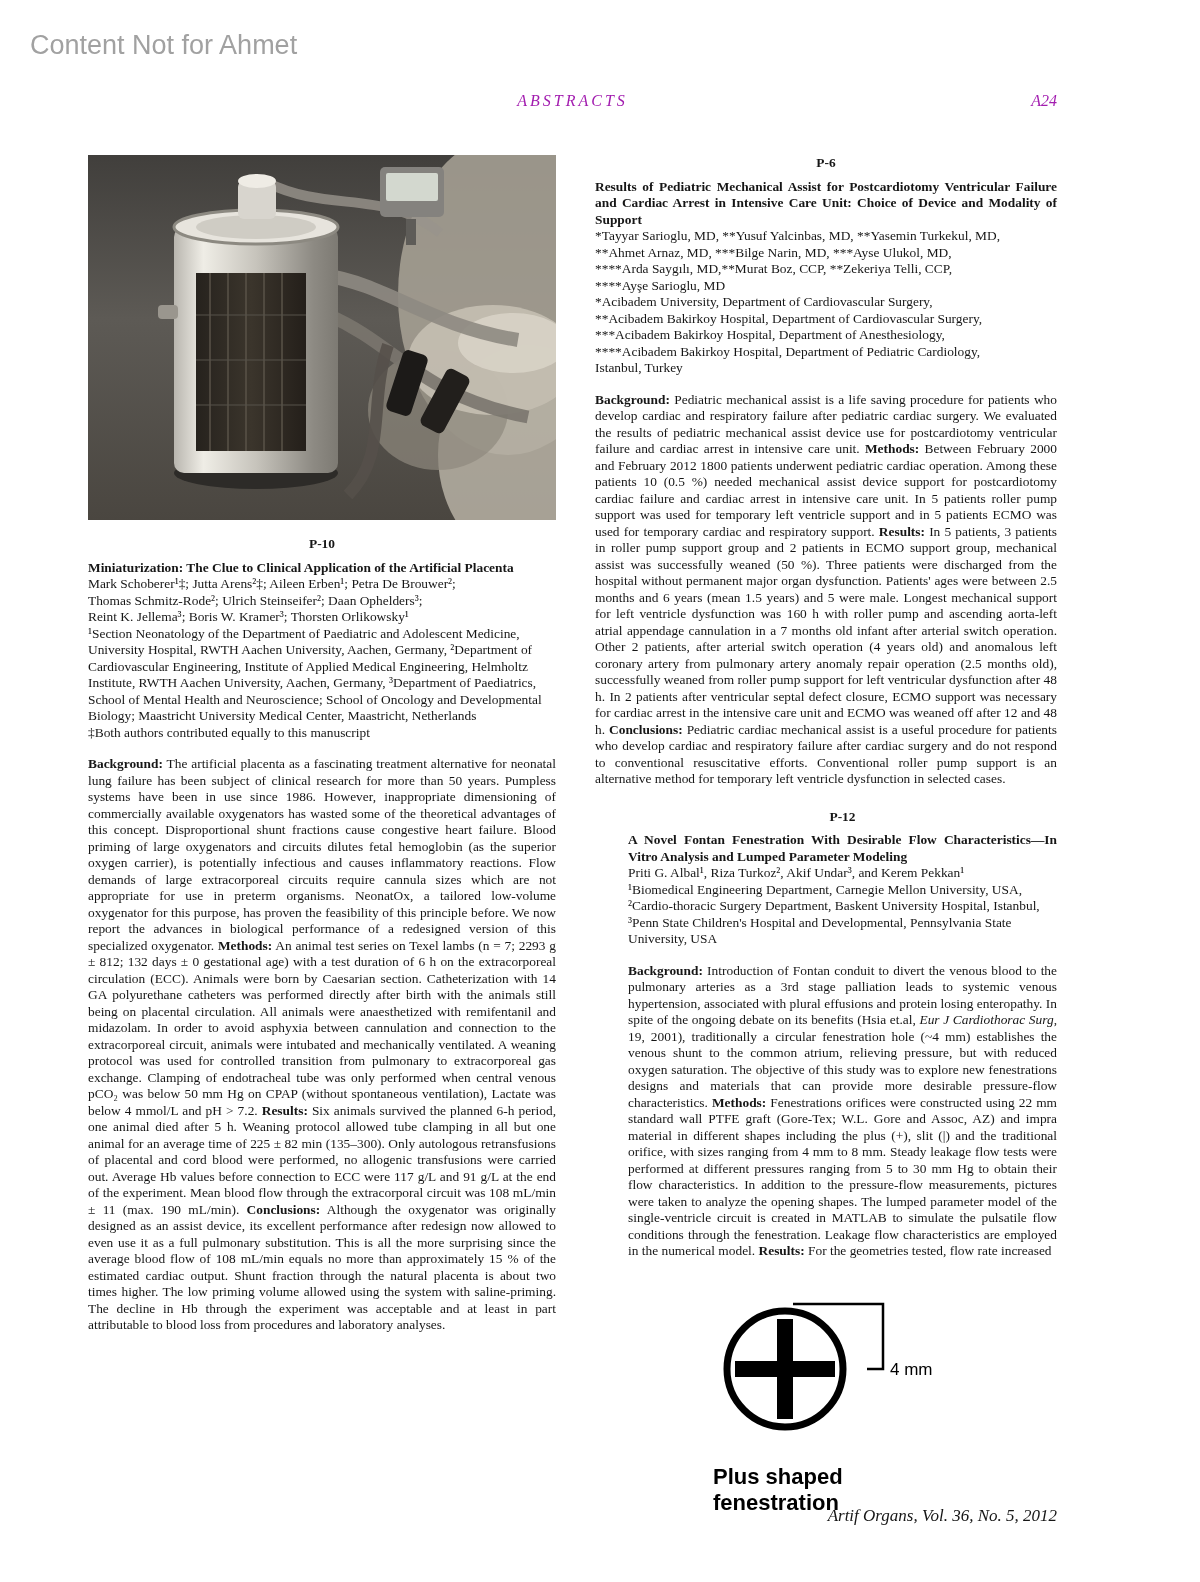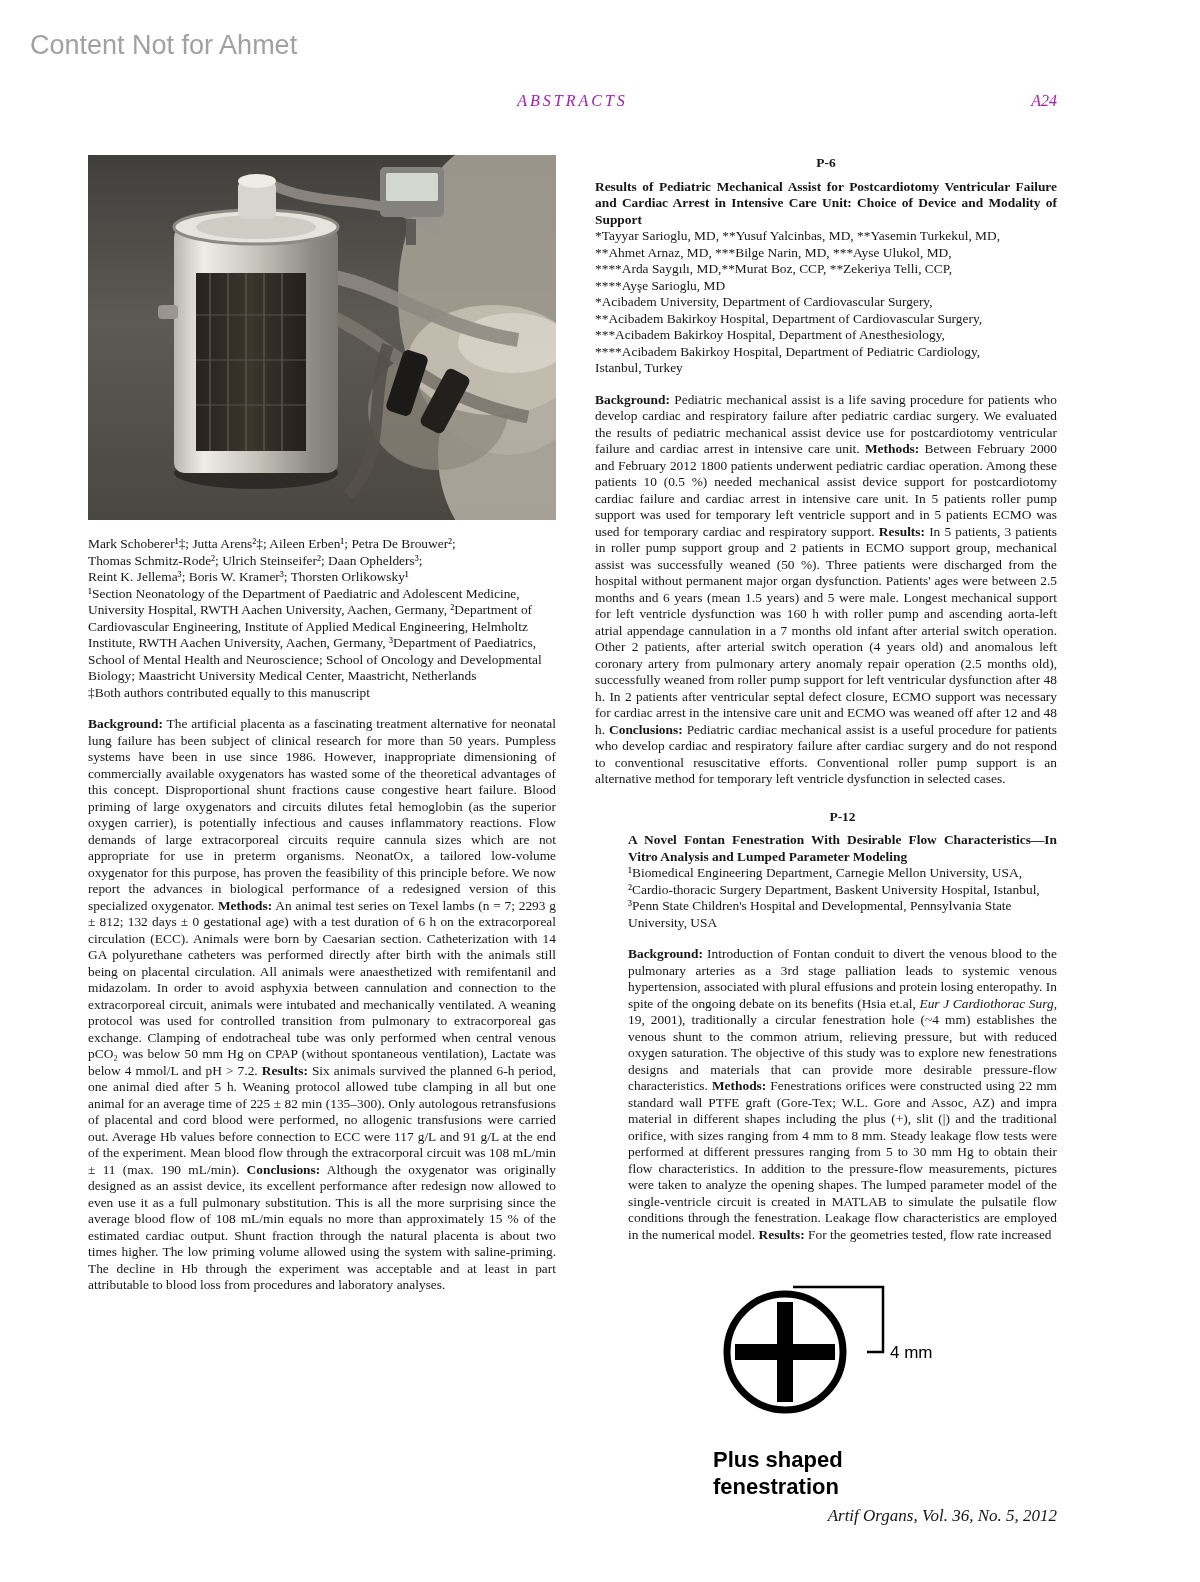--- a/index.html
+++ b/index.html
@@ -107,20 +107,22 @@
         <line x1="108" y1="250" x2="218" y2="250" stroke="#57524a" stroke-width="1"></line>
         <rect x="70" y="150" width="20" height="14" rx="4" fill="#9a968e"></rect>
         <ellipse cx="168" cy="72" rx="82" ry="17" fill="#e7e4dd" stroke="#8c8981" stroke-width="3"></ellipse>
         <ellipse cx="168" cy="72" rx="60" ry="12" fill="#cfccc4"></ellipse>
         <rect x="150" y="26" width="38" height="38" rx="6" fill="#d8d5ce"></rect>
         <ellipse cx="169" cy="26" rx="19" ry="7" fill="#efece5"></ellipse>
       </svg>
     </div>
 
     <section>
+      <div class="pcode">P-10</div>
+      <div class="abs-title">Miniaturization: The Clue to Clinical Application of the Artificial Placenta</div>
       <div class="prelines">Mark Schoberer¹‡; Jutta Arens²‡; Aileen Erben¹; Petra De Brouwer²;
 Thomas Schmitz-Rode²; Ulrich Steinseifer²; Daan Ophelders³;
 Reint K. Jellema³; Boris W. Kramer³; Thorsten Orlikowsky¹</div>
       <div>¹Section Neonatology of the Department of Paediatric and Adolescent Medicine, University Hospital, RWTH Aachen University, Aachen, Germany, ²Department of Cardiovascular Engineering, Institute of Applied Medical Engineering, Helmholtz Institute, RWTH Aachen University, Aachen, Germany, ³Department of Paediatrics, School of Mental Health and Neuroscience; School of Oncology and Developmental Biology; Maastricht University Medical Center, Maastricht, Netherlands</div>
       <div class="footnote">‡Both authors contributed equally to this manuscript</div>
       <p class="body-par"><b>Background:</b><span> The artificial placenta as a fascinating treatment alternative for neonatal lung failure has been subject of clinical research for more than 50 years. Pumpless systems have been in use since 1986. However, inappropriate dimensioning of commercially available oxygenators has wasted some of the theoretical advantages of this concept. Disproportional shunt fractions cause congestive heart failure. Blood priming of large oxygenators and circuits dilutes fetal hemoglobin (as the superior oxygen carrier), is potentially infectious and causes inflammatory reactions. Flow demands of large extracorporeal circuits require cannula sizes which are not appropriate for use in preterm organisms. NeonatOx, a tailored low-volume oxygenator for this purpose, has proven the feasibility of this principle before. We now report the advances in biological performance of a redesigned version of this specialized oxygenator. </span><b>Methods:</b><span> An animal test series on Texel lambs (n = 7; 2293 g ± 812; 132 days ± 0 gestational age) with a test duration of 6 h on the extracorporeal circulation (ECC). Animals were born by Caesarian section. Catheterization with 14 GA polyurethane catheters was performed directly after birth with the animals still being on placental circulation. All animals were anaesthetized with remifentanil and midazolam. In order to avoid asphyxia between cannulation and connection to the extracorporeal circuit, animals were intubated and mechanically ventilated. A weaning protocol was used for controlled transition from pulmonary to extracorporeal gas exchange. Clamping of endotracheal tube was only performed when central venous pCO₂ was below 50 mm Hg on CPAP (without spontaneous ventilation), Lactate was below 4 mmol/L and pH &gt; 7.2. </span><b>Results:</b><span> Six animals survived the planned 6-h period, one animal died after 5 h. Weaning protocol allowed tube clamping in all but one animal for an average time of 225 ± 82 min (135–300). Only autologous retransfusions of placental and cord blood were performed, no allogenic transfusions were carried out. Average Hb values before connection to ECC were 117 g/L and 91 g/L at the end of the experiment. Mean blood flow through the extracorporal circuit was 108 mL/min ± 11 (max. 190 mL/min). </span><b>Conclusions:</b><span> Although the oxygenator was originally designed as an assist device, its excellent performance after redesign now allowed to even use it as a full pulmonary substitution. This is all the more surprising since the average blood flow of 108 mL/min equals no more than approximately 15 % of the estimated cardiac output. Shunt fraction through the natural placenta is about two times higher. The low priming volume allowed using the system with saline-priming. The decline in Hb through the experiment was acceptable and at least in part attributable to blood loss from procedures and laboratory analyses.</span></p>
     </section>
   </div>
 
   <div class="col col-right">
@@ -136,20 +138,21 @@
 **Acibadem Bakirkoy Hospital, Department of Cardiovascular Surgery,
 ***Acibadem Bakirkoy Hospital, Department of Anesthesiology,
 ****Acibadem Bakirkoy Hospital, Department of Pediatric Cardiology,
 Istanbul, Turkey</div>
       <p class="body-par"><b>Background:</b><span> Pediatric mechanical assist is a life saving procedure for patients who develop cardiac and respiratory failure after pediatric cardiac surgery. We evaluated the results of pediatric mechanical assist device use for postcardiotomy ventricular failure and cardiac arrest in intensive care unit. </span><b>Methods:</b><span> Between February 2000 and February 2012 1800 patients underwent pediatric cardiac operation. Among these patients 10 (0.5 %) needed mechanical assist device support for postcardiotomy cardiac failure and cardiac arrest in intensive care unit. In 5 patients roller pump support was used for temporary left ventricle support and in 5 patients ECMO was used for temporary cardiac and respiratory support. </span><b>Results:</b><span> In 5 patients, 3 patients in roller pump support group and 2 patients in ECMO support group, mechanical assist was successfully weaned (50 %). Three patients were discharged from the hospital without permanent major organ dysfunction. Patients' ages were between 2.5 months and 6 years (mean 1.5 years) and 5 were male. Longest mechanical support for left ventricle dysfunction was 160 h with roller pump and ascending aorta-left atrial appendage cannulation in a 7 months old infant after arterial switch operation. Other 2 patients, after arterial switch operation (4 years old) and anomalous left coronary artery from pulmonary artery anomaly repair operation (2.5 months old), successfully weaned from roller pump support for left ventricular dysfunction after 48 h. In 2 patients after ventricular septal defect closure, ECMO support was necessary for cardiac arrest in the intensive care unit and ECMO was weaned off after 12 and 48 h. </span><b>Conclusions:</b><span> Pediatric cardiac mechanical assist is a useful procedure for patients who develop cardiac and respiratory failure after cardiac surgery and do not respond to conventional resuscitative efforts. Conventional roller pump support is an alternative method for temporary left ventricle dysfunction in selected cases.</span></p>
     </section>
 
     <section class="block-gap">
       <div class="pcode">P-12</div>
       <div class="abs-title">A Novel Fontan Fenestration With Desirable Flow Characteristics—In Vitro Analysis and Lumped Parameter Modeling</div>
+      <div>Priti G. Albal¹, Riza Turkoz², Akif Undar³, and Kerem Pekkan¹</div>
       <div>¹Biomedical Engineering Department, Carnegie Mellon University, USA, ²Cardio-thoracic Surgery Department, Baskent University Hospital, Istanbul, ³Penn State Children's Hospital and Developmental, Pennsylvania State University, USA</div>
       <p class="body-par"><b>Background:</b><span> Introduction of Fontan conduit to divert the venous blood to the pulmonary arteries as a 3rd stage palliation leads to systemic venous hypertension, associated with plural effusions and protein losing enteropathy. In spite of the ongoing debate on its benefits (Hsia et.al, </span><i>Eur J Cardiothorac Surg</i><span>, 19, 2001), traditionally a circular fenestration hole (~4 mm) establishes the venous shunt to the common atrium, relieving pressure, but with reduced oxygen saturation. The objective of this study was to explore new fenestrations designs and materials that can provide more desirable pressure-flow characteristics. </span><b>Methods:</b><span> Fenestrations orifices were constructed using 22 mm standard wall PTFE graft (Gore-Tex; W.L. Gore and Assoc, AZ) and impra material in different shapes including the plus (+), slit (|) and the traditional orifice, with sizes ranging from 4 mm to 8 mm. Steady leakage flow tests were performed at different pressures ranging from 5 to 30 mm Hg to obtain their flow characteristics. In addition to the pressure-flow measurements, pictures were taken to analyze the opening shapes. The lumped parameter model of the single-ventricle circuit is created in MATLAB to simulate the pulsatile flow conditions through the fenestration. Leakage flow characteristics are employed in the numerical model. </span><b>Results:</b><span> For the geometries tested, flow rate increased</span></p>
     </section>
 
     <div class="fig">
       <svg viewBox="0 0 250 150" width="250" height="150" aria-hidden="true">
         <circle cx="72" cy="75" r="58" fill="none" stroke="#000" stroke-width="7"></circle>
         <rect x="22" y="67" width="100" height="16" fill="#000"></rect>
         <rect x="64" y="25" width="16" height="100" fill="#000"></rect>
         <path d="M80 10 H170 V75 H154" fill="none" stroke="#000" stroke-width="2.5"></path>

